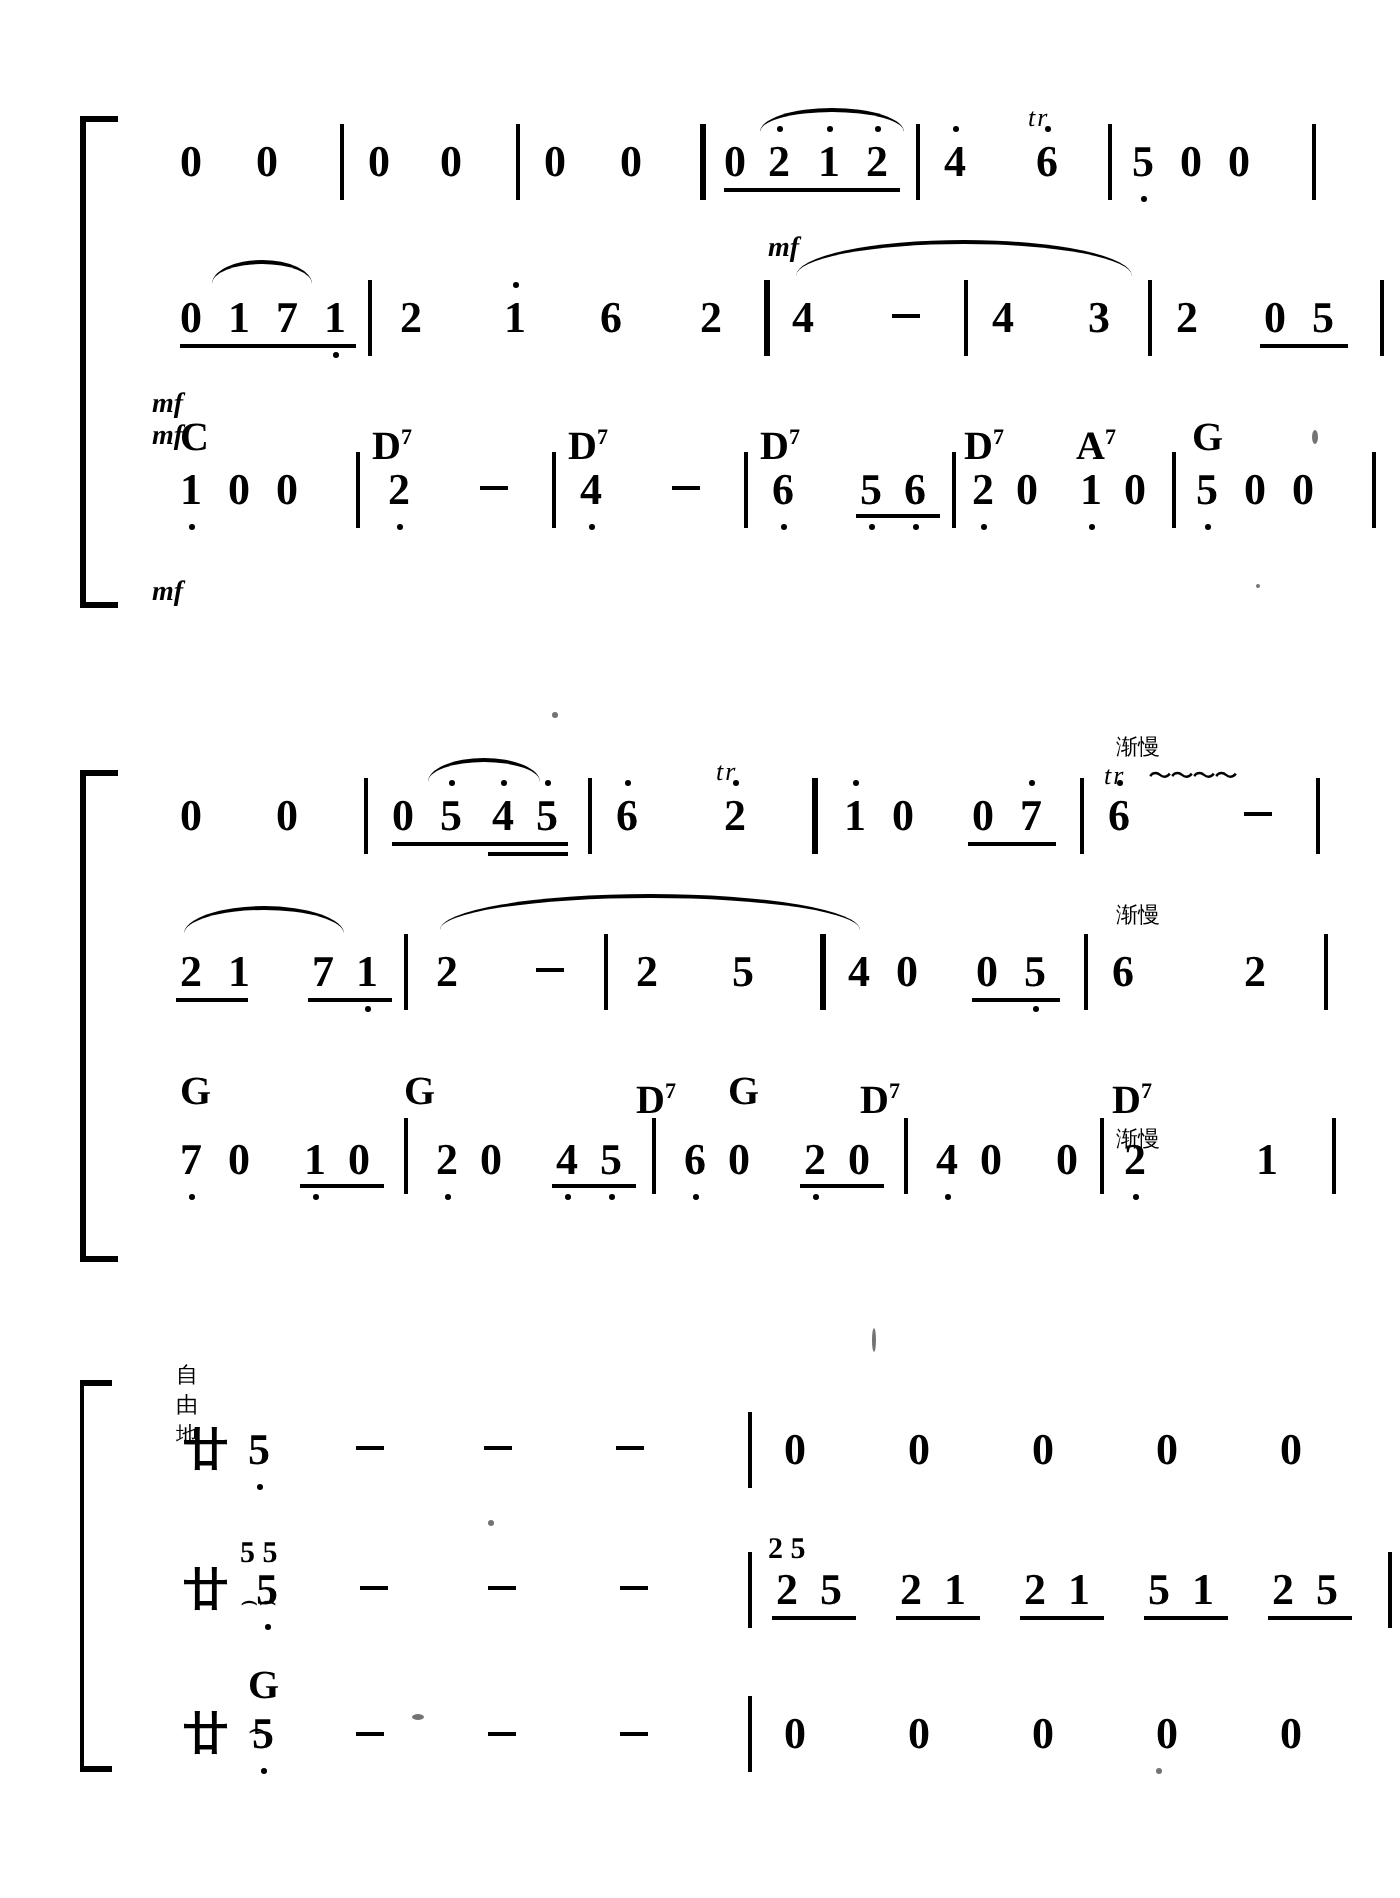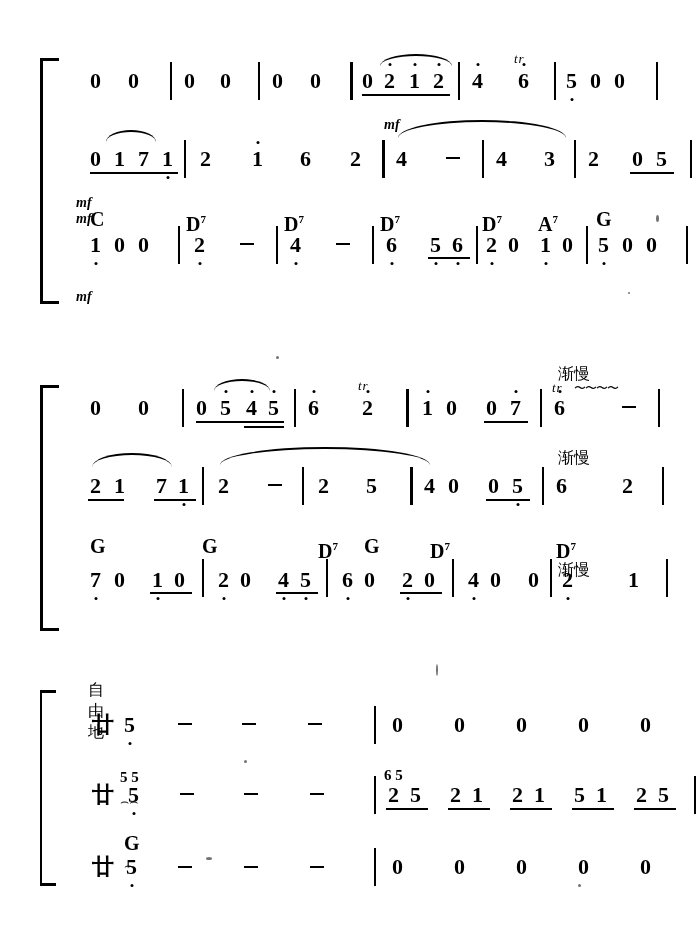--- a/index.html
+++ b/index.html
@@ -120,21 +120,21 @@
   .tr {
     position: absolute;
     font-family: "Liberation Serif", serif;
     font-style: italic;
     font-size: 13px;
     letter-spacing: 1px;
   }
   .cn {
     position: absolute;
     font-family: "DejaVu Sans", sans-serif;
-    font-size: 16px;
+    font-size: 11px;
   }
   .slur {
     position: absolute;
     border-top: 2px solid #000;
     border-radius: 50%/100% 100% 0 0;
     height: 10px;
   }
   .wavy {
     position: absolute;
     font-size: 12px;
@@ -403,21 +403,21 @@
       <div class="row">
         <span class="n" style="left:30px;">廿</span>
         <span class="n small" style="left:58px;top:-2px;">5 5</span>
         <span class="fermata" style="left:58px;top:6px;">⌢⌢</span>
         <span class="n dot-below" style="left:66px;">5</span>
         <span class="dash" style="left:118px;"></span>
         <span class="dash" style="left:182px;"></span>
         <span class="dash" style="left:248px;"></span>
         <span class="bar" style="left:312px;"></span>
 
-        <span class="n small" style="left:322px;top:-4px;">6 5</span>
+        <span class="n small" style="left:322px;top:-4px;">2 5</span>
         <span class="n" style="left:326px;">2</span>
         <span class="n" style="left:348px;">5</span>
         <span class="underline1" style="left:324px;top:36px;width:42px;"></span>
         <span class="n" style="left:388px;">2</span>
         <span class="n" style="left:410px;">1</span>
         <span class="underline1" style="left:386px;top:36px;width:42px;"></span>
         <span class="n" style="left:450px;">2</span>
         <span class="n" style="left:472px;">1</span>
         <span class="underline1" style="left:448px;top:36px;width:42px;"></span>
         <span class="n" style="left:512px;">5</span>

